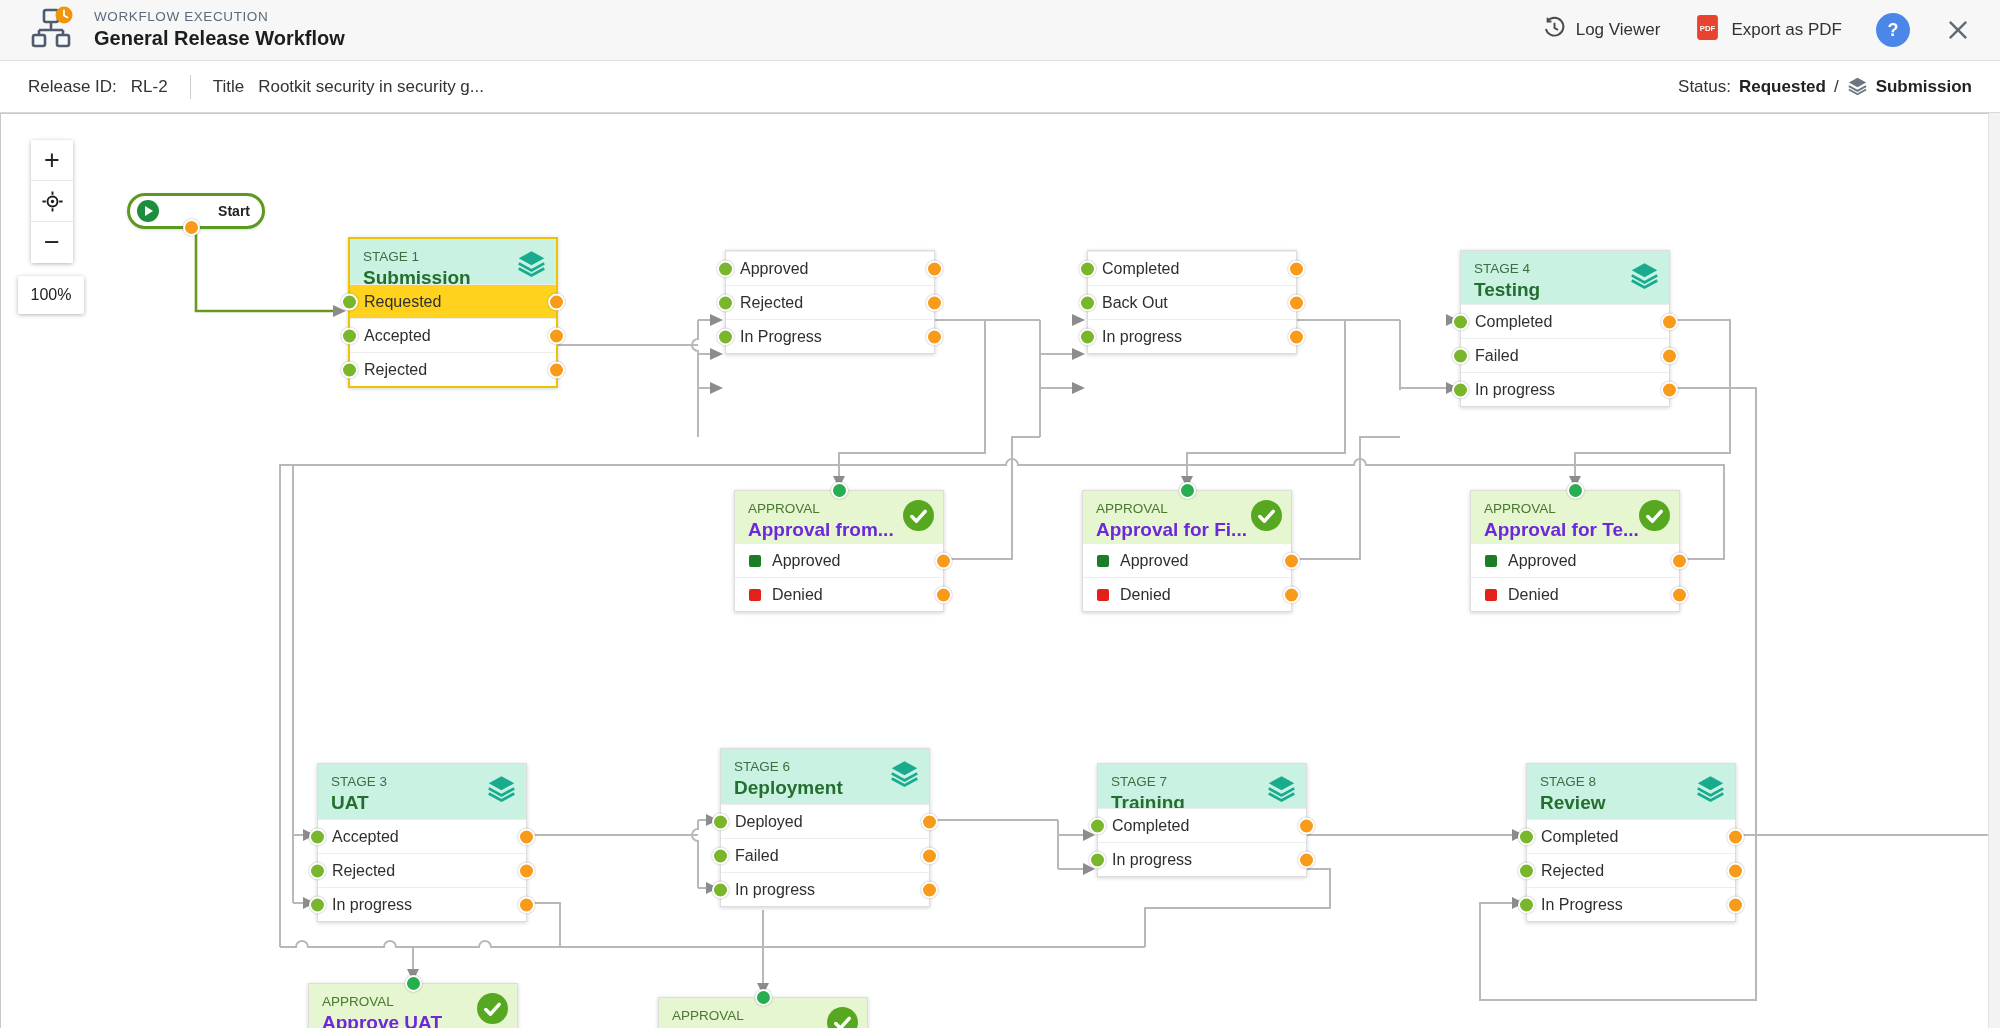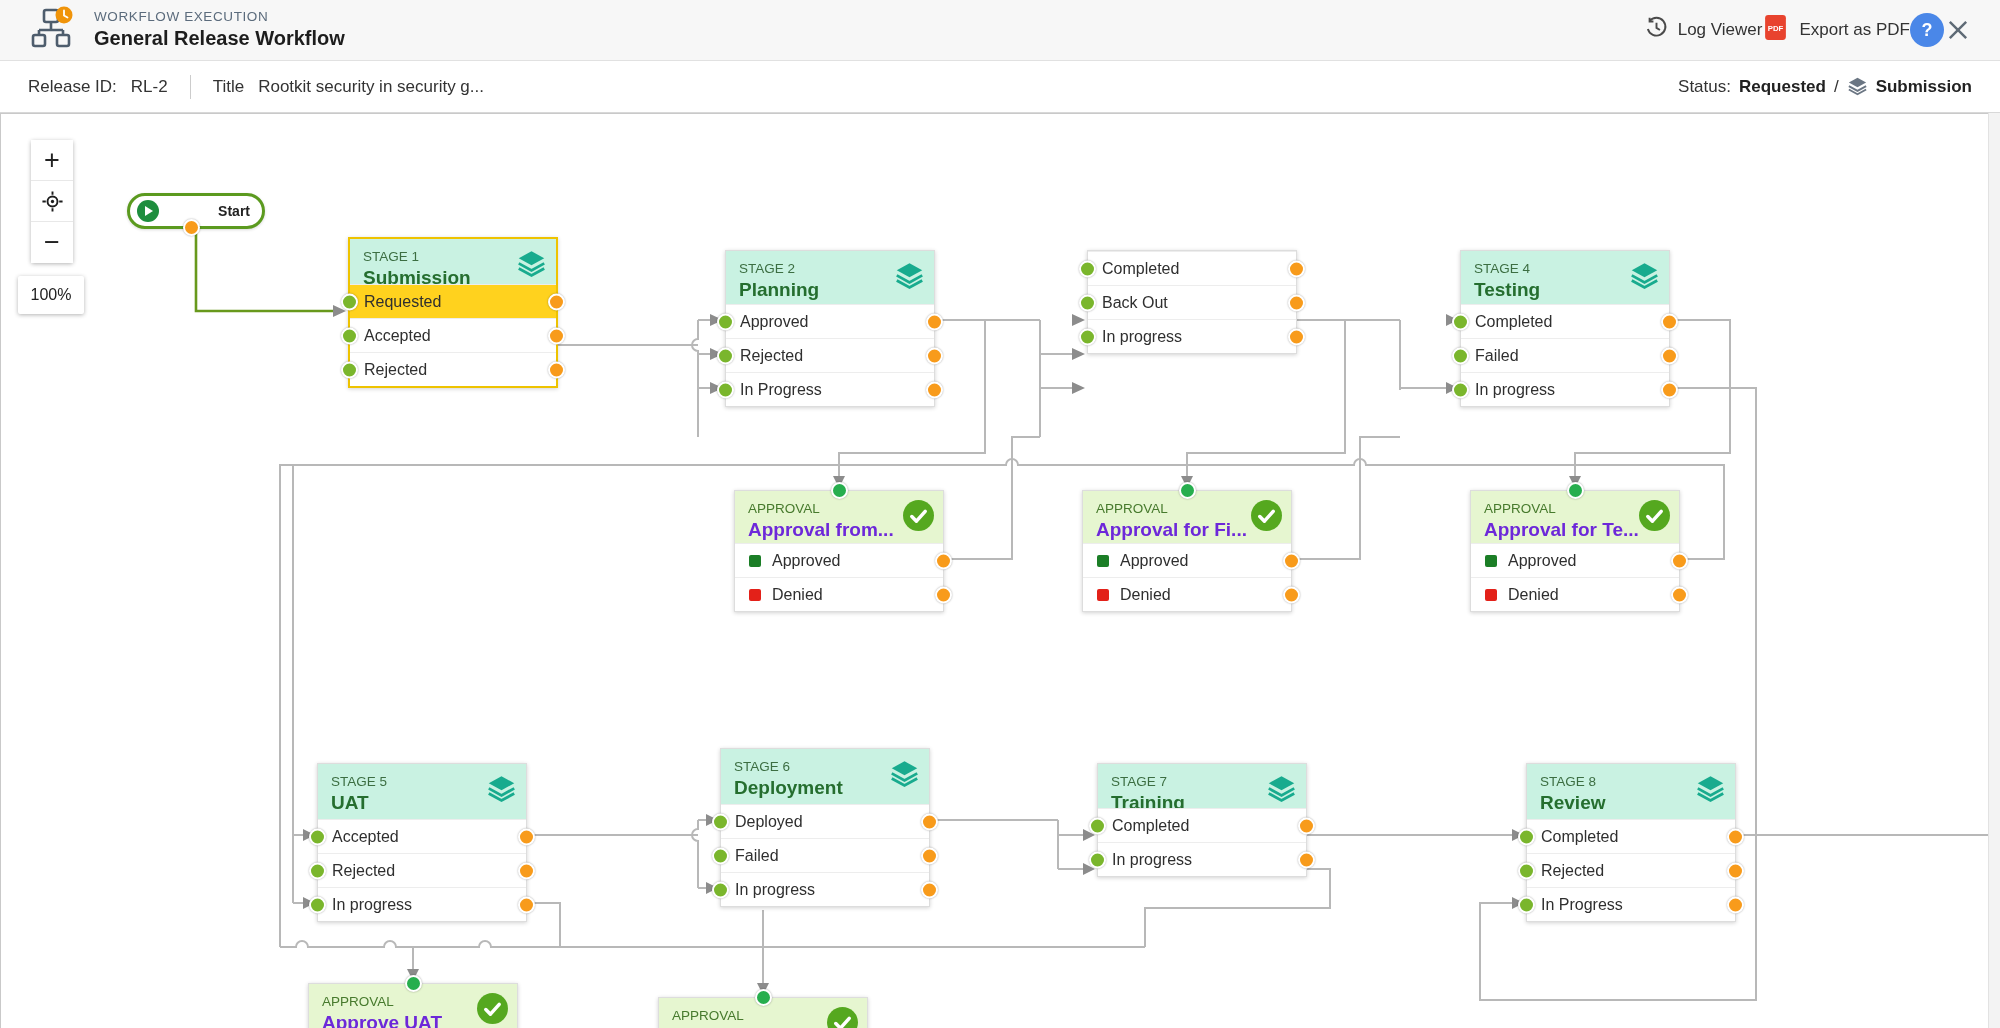--- a/index.html
+++ b/index.html
@@ -8,21 +8,21 @@
     background:#fff;font-family:"Liberation Sans","DejaVu Sans",sans-serif;
     -webkit-font-smoothing:antialiased;
   }
   
   .hdr{height:61px;background:#f7f7f7;border-bottom:1px solid #e1e1e1;
        display:flex;align-items:center;justify-content:space-between;padding:0 28px 0 30px;box-sizing:border-box;}
   .hdr-left{display:flex;align-items:center;gap:18px;}
   .hdr-texts{display:flex;flex-direction:column;line-height:1.25;}
   .hdr-kicker{font-size:13.5px;color:#5b6b7c;letter-spacing:.6px;}
   .hdr-title{font-size:20px;font-weight:bold;color:#1d1d1d;}
-  .hdr-right{display:flex;align-items:center;}
+  .hdr-right{display:flex;align-items:center;gap:34px;}
   .hdr-btn{display:flex;align-items:center;gap:10px;font-size:17px;color:#333;cursor:pointer;}
   .help-btn{width:34px;height:34px;border-radius:50%;background:var(--help,#4a87e8);color:#fff;
             font-weight:bold;font-size:18px;display:flex;align-items:center;justify-content:center;cursor:pointer;}
   .close-btn{cursor:pointer;display:flex;align-items:center;}
   
   .infobar{position:absolute;top:61px;left:0;right:0;height:52px;background:#fff;border-bottom:1px solid #d8d8d8;
            display:flex;align-items:center;justify-content:space-between;padding:0 28px;box-sizing:border-box;font-size:17px;color:#333;}
   .ib-left{display:flex;align-items:center;gap:14px;}
   .ib-sep{width:1px;height:24px;background:#ccc;margin:0 8px;}
   .ib-right{display:flex;align-items:center;gap:8px;}
@@ -244,29 +244,20 @@
           <span class="dot dotR"></span>
         </div>
         <div class="row">
           <span class="dot dotL"></span>
           <span>Rejected</span>
           <span class="dot dotR"></span>
         </div>
       </div>
     </div>
     <div class="node stage" style="left: 725px; top: 250px; width: 210px;">
-      <div class="nh" style="height: 53px;">
-        <div class="nk">STAGE 2</div>
-        <div class="nt">Planning</div>
-        <span class="ic"><svg width="31" height="28" viewBox="0 0 24 22">
-            <path d="M12 1 L22 6.5 12 12 2 6.5Z" fill="#18ab8e"></path>
-            <path d="M2 10.5 L12 16 22 10.5" fill="none" stroke="#18ab8e" stroke-width="2.2"></path>
-            <path d="M2 14.5 L12 20 22 14.5" fill="none" stroke="#18ab8e" stroke-width="2.2"></path>
-          </svg></span>
-      </div>
       <div class="rows">
         <div class="row">
           <span class="dot dotL"></span>
           <span>Approved</span>
           <span class="dot dotR"></span>
         </div>
         <div class="row">
           <span class="dot dotL"></span>
           <span>Rejected</span>
           <span class="dot dotR"></span>
@@ -389,21 +380,21 @@
         <div class="row">
           <span class="blt denied"></span>
           <span>Denied</span>
           <span class="dot dotR"></span>
         </div>
       </div>
       <span class="dot dotT" style="left: 96px;"></span>
     </div>
     <div class="node stage" style="left: 317px; top: 763px; width: 210px;">
       <div class="nh" style="height: 55px;">
-        <div class="nk">STAGE 5</div>
+        <div class="nk">STAGE 3</div>
         <div class="nt">UAT</div>
         <span class="ic"><svg width="31" height="28" viewBox="0 0 24 22">
             <path d="M12 1 L22 6.5 12 12 2 6.5Z" fill="#18ab8e"></path>
             <path d="M2 10.5 L12 16 22 10.5" fill="none" stroke="#18ab8e" stroke-width="2.2"></path>
             <path d="M2 14.5 L12 20 22 14.5" fill="none" stroke="#18ab8e" stroke-width="2.2"></path>
           </svg></span>
       </div>
       <div class="rows">
         <div class="row">
           <span class="dot dotL"></span>

